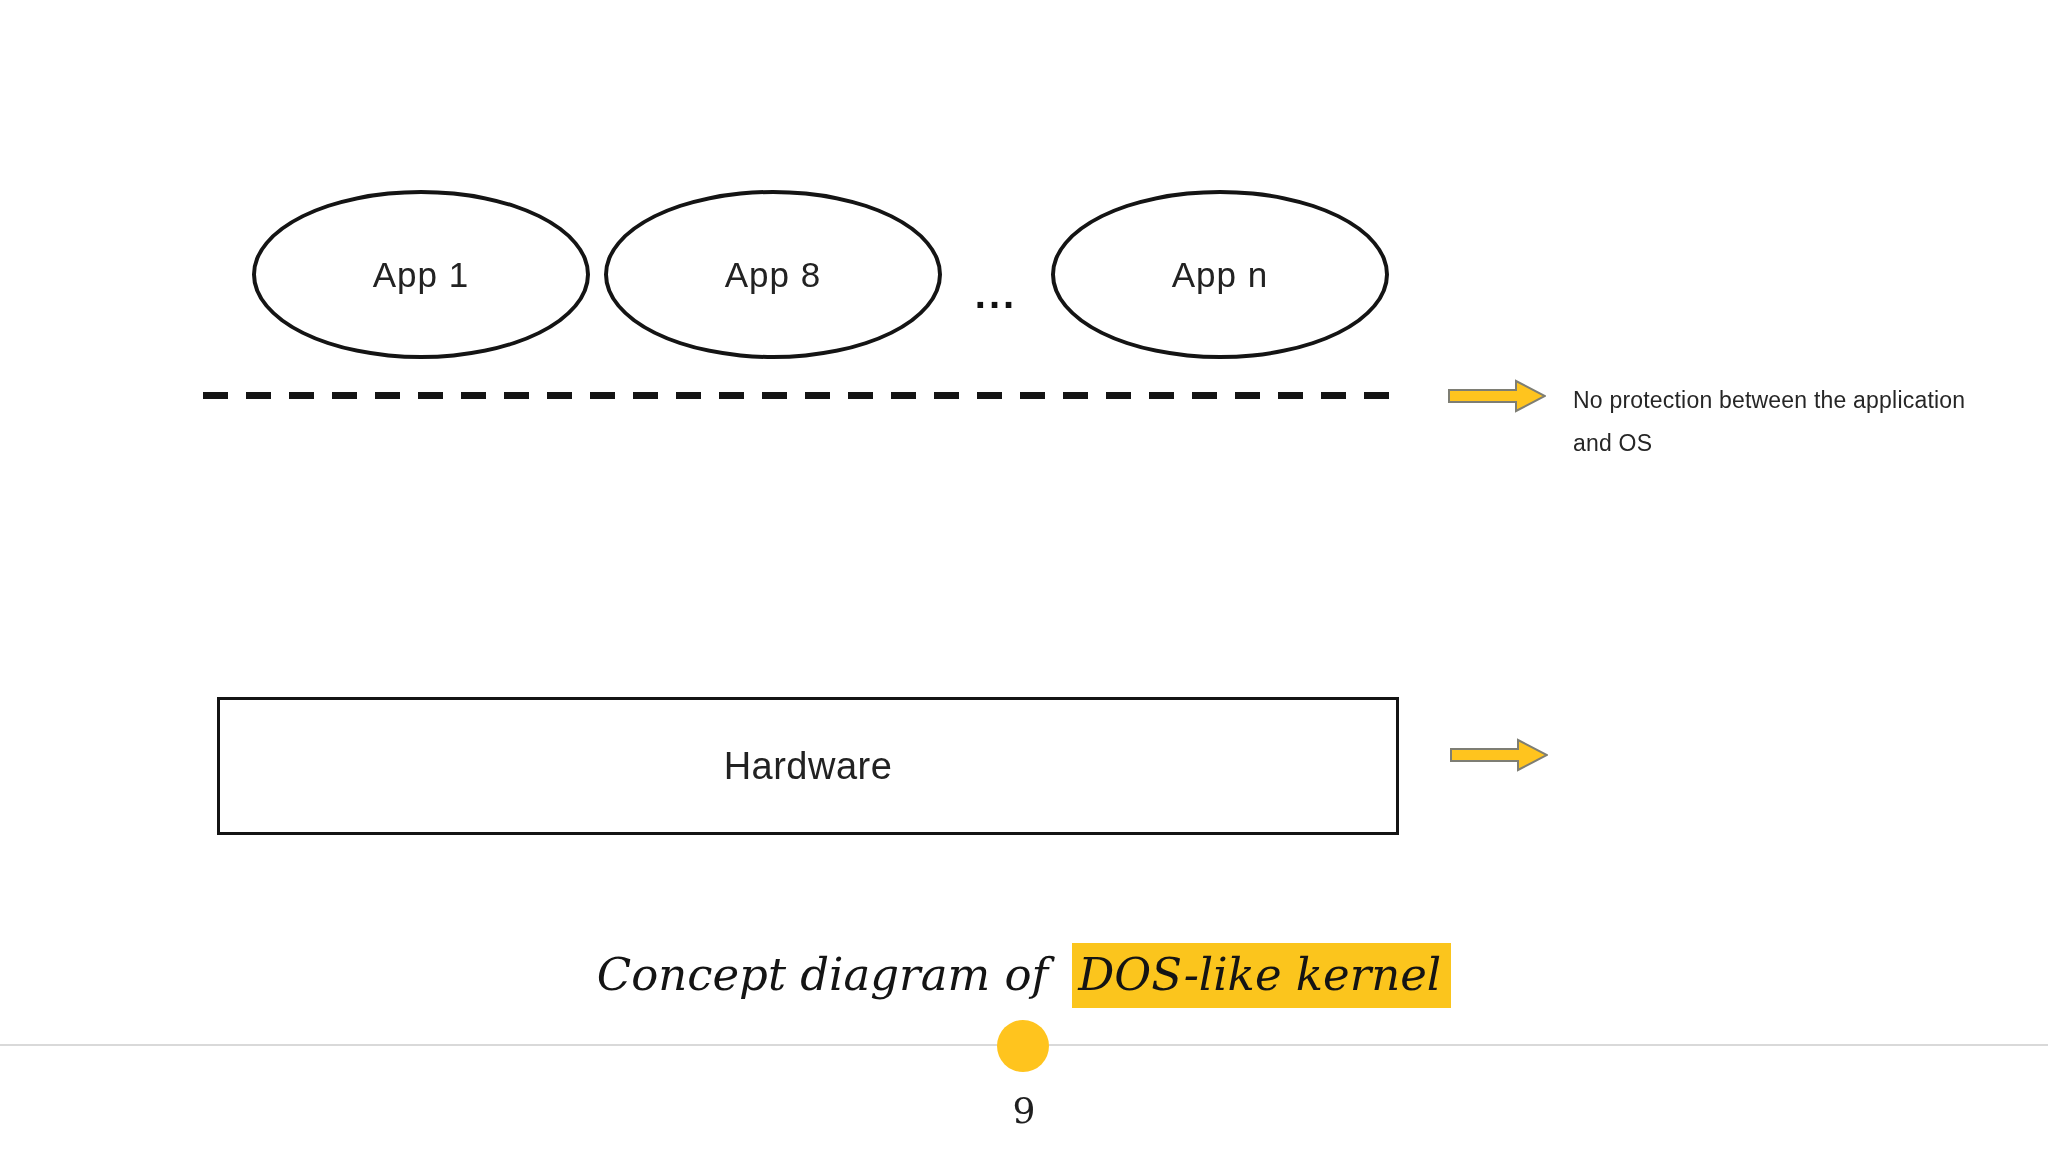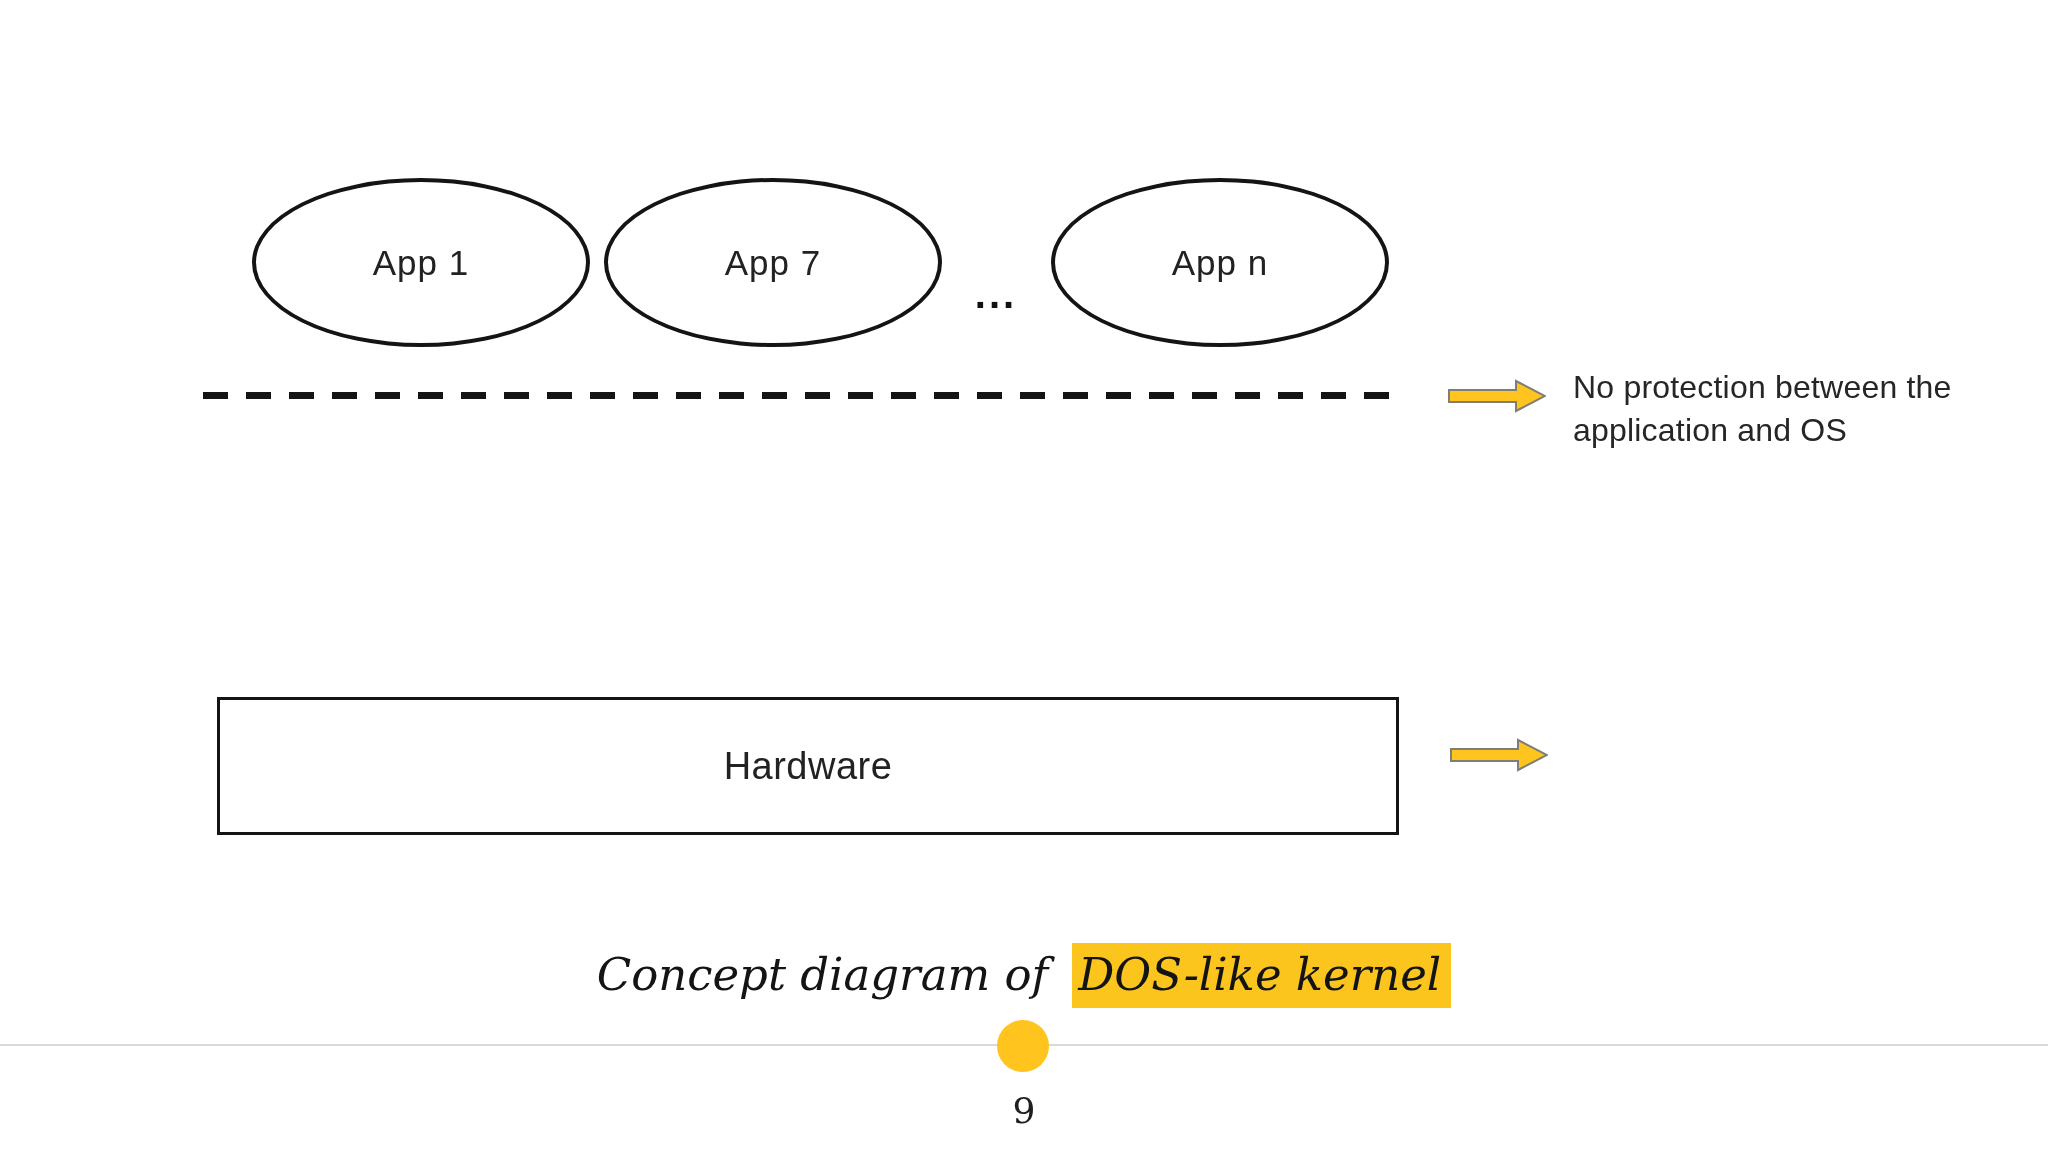--- a/index.html
+++ b/index.html
@@ -25,21 +25,21 @@
     border-radius: 50%;
     display: flex;
     align-items: center;
     justify-content: center;
     background: #fff;
   }
   .app-ellipse {
     border: 4px solid #141414;
     width: 338px;
     height: 169px;
-    top: 178px;
+    top: 190px;
     font-size: 35px;
     letter-spacing: 1px;
     color: #222;
   }
   .app-1 { left: 252px; }
   .app-2 { left: 604px; }
   .app-n { left: 1051px; }
   .ellipsis-dots {
     position: absolute;
     left: 968px;
@@ -61,24 +61,25 @@
   }
   .annotation-arrow {
     position: absolute;
     width: 98px;
     height: 34px;
   }
   .arrow-1 { left: 1448px; top: 379px; }
   .arrow-2 { left: 1450px; top: 738px; }
   .annotation-text {
     position: absolute;
-    font-size: 32px;
+    font-size: 23px;
     line-height: 43px;
     color: #262626;
     letter-spacing: 0.2px;
+    margin-top: 13px;
   }
   .anno-1 { left: 1573px; top: 366px; width: 430px; }
   .anno-2 { left: 1598px; top: 740px; width: 420px; }
   .os-ellipse {
     left: 493px;
     top: 467px;
     width: 557px;
     height: 166px;
     border: 2.5px solid #161616;
     flex-direction: column;
@@ -148,21 +149,21 @@
 </style>
 </head>
 <body>
 
 <div class="slide">
 
   <div class="ellipse app-ellipse app-1">
     <span>App 1</span>
   </div>
   <div class="ellipse app-ellipse app-2">
-    <span>App 7</span>
+    <span>App 8</span>
   </div>
   <div class="ellipsis-dots">...</div>
   <div class="ellipse app-ellipse app-n">
     <span>App n</span>
   </div>
 
   <div class="dashed-divider"></div>
 
   <svg class="annotation-arrow arrow-1" viewBox="0 0 98 34">
     <path d="M1 11 H68 V2 L97 17 L68 32 V23 H1 Z" style="fill: var(--accent-yellow); stroke: var(--arrow-outline); stroke-width: 2; stroke-linejoin: miter;"></path>

